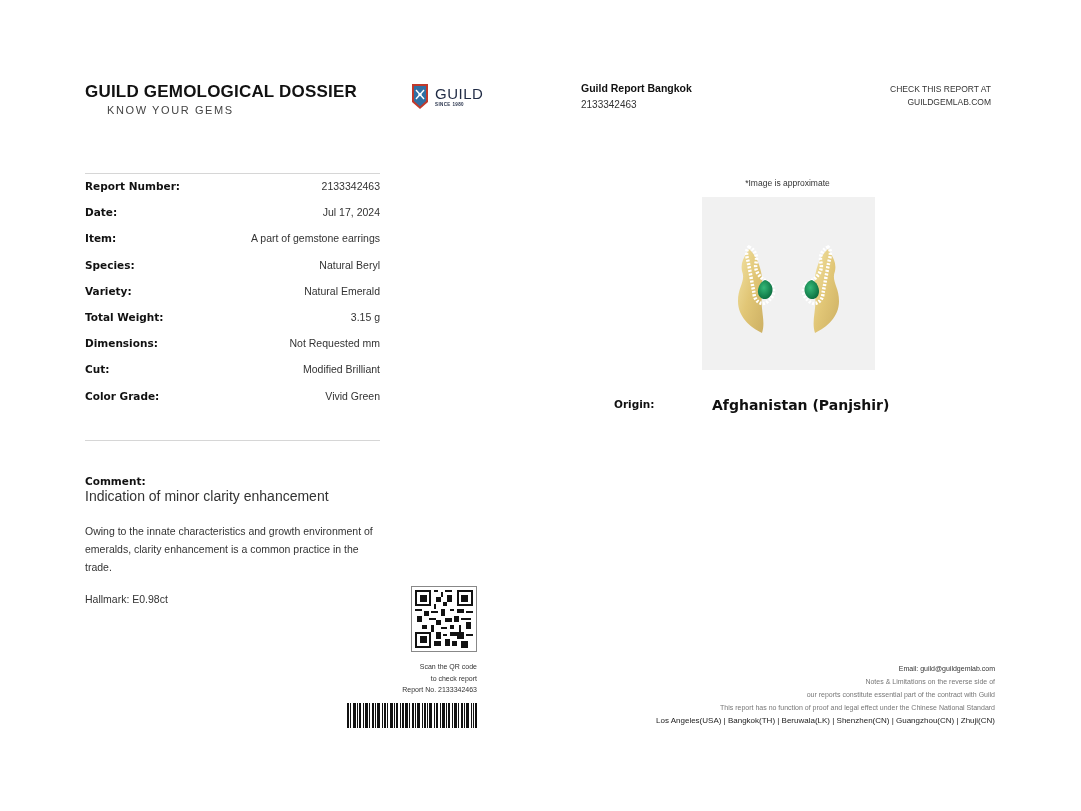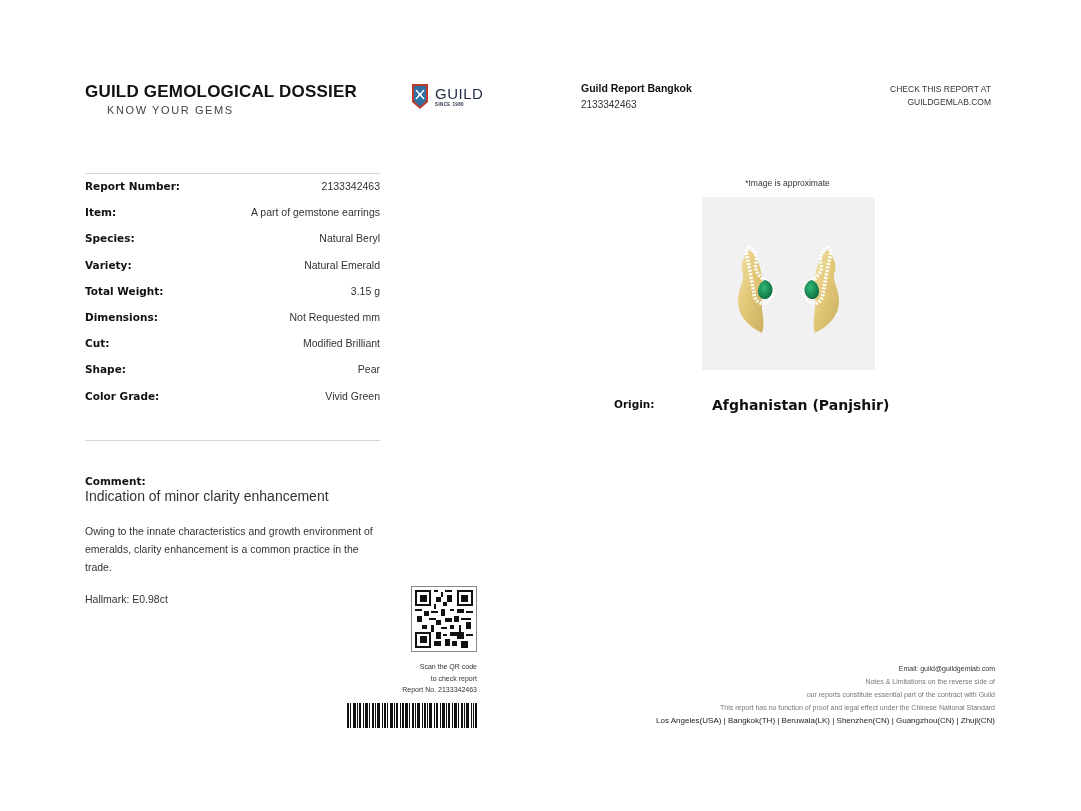--- a/index.html
+++ b/index.html
@@ -85,20 +85,24 @@
   <div>GUILDGEMLAB.COM</div>
 </div>
 
 <div class="abs rule rule-top"></div>
 <div class="abs details">
   <div class="row">
     <span class="row-label">Report Number:</span>
     <span class="row-value">2133342463</span>
   </div>
   <div class="row">
+    <span class="row-label">Date:</span>
+    <span class="row-value">Jul 17, 2024</span>
+  </div>
+  <div class="row">
     <span class="row-label">Item:</span>
     <span class="row-value">A part of gemstone earrings</span>
   </div>
   <div class="row">
     <span class="row-label">Species:</span>
     <span class="row-value">Natural Beryl</span>
   </div>
   <div class="row">
     <span class="row-label">Variety:</span>
     <span class="row-value">Natural Emerald</span>
@@ -107,24 +111,20 @@
     <span class="row-label">Total Weight:</span>
     <span class="row-value">3.15 g</span>
   </div>
   <div class="row">
     <span class="row-label">Dimensions:</span>
     <span class="row-value">Not Requested mm</span>
   </div>
   <div class="row">
     <span class="row-label">Cut:</span>
     <span class="row-value">Modified Brilliant</span>
-  </div>
-  <div class="row">
-    <span class="row-label">Shape:</span>
-    <span class="row-value">Pear</span>
   </div>
   <div class="row">
     <span class="row-label">Color Grade:</span>
     <span class="row-value">Vivid Green</span>
   </div>
 </div>
 <div class="abs rule rule-bottom"></div>
 
 <div class="abs comment-label">Comment:</div>
 <div class="abs comment-text">Indication of minor clarity enhancement</div>

